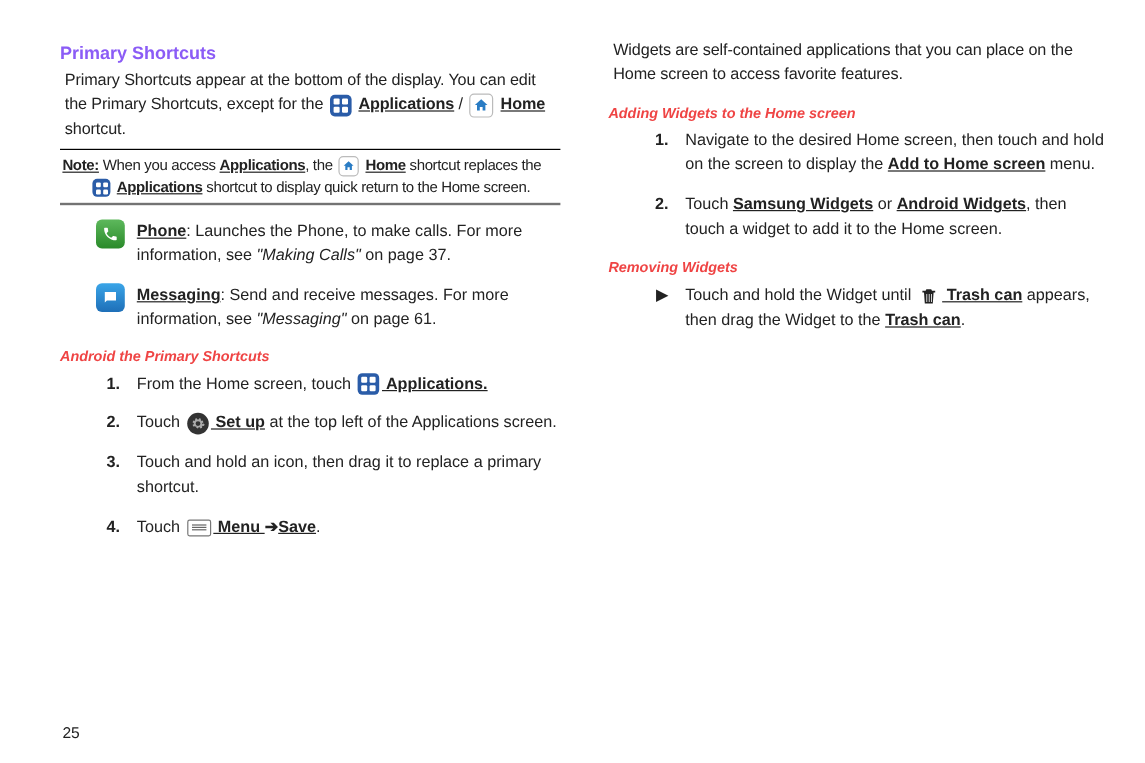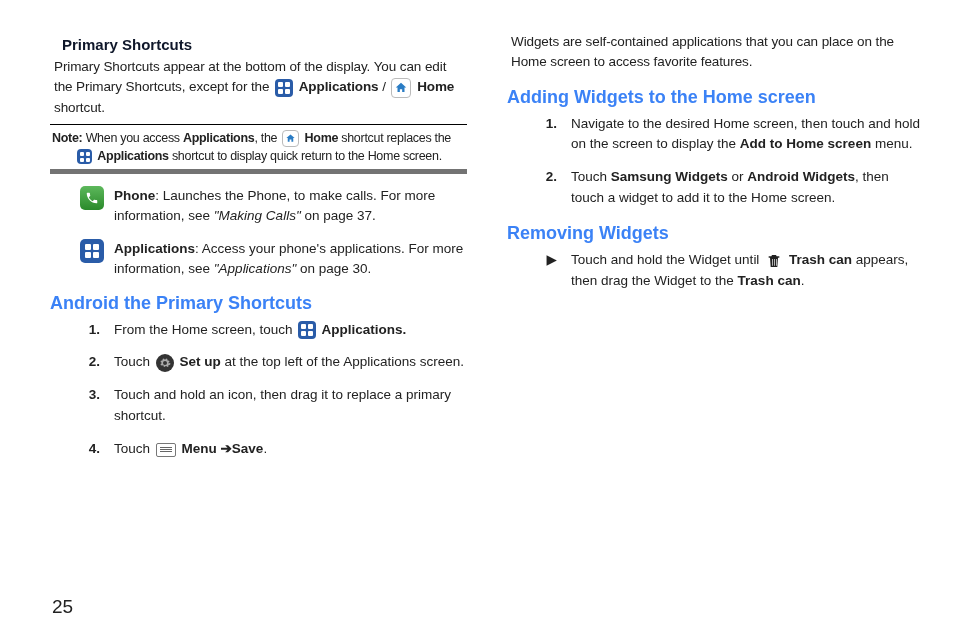--- a/index.html
+++ b/index.html
@@ -16,43 +16,44 @@
   .page {
     display: flex;
     padding: 30px 30px 10px 50px;
     gap: 40px;
   }
   .col {
     flex: 1;
     min-width: 0;
   }
   .h1 {
-    color: #0f172a;
+    color: #8b5cf6;
     font-weight: bold;
     font-size: 15px;
-    margin: 6px 0 4px 12px;
+    margin: 6px 0 4px 0;
   }
   .h2 {
-    color: #3b82f6;
+    color: #ef4444;
     font-weight: bold;
-    font-size: 18px;
+    font-style: italic;
+    font-size: 12px;
     margin: 14px 0 6px 0;
   }
   .para {
     line-height: 1.5;
     margin: 2px 0 4px 4px;
     letter-spacing: -0.1px;
   }
   .condensed { letter-spacing: -0.3px; }
-  .bold { font-weight: bold; }
+  .bold { font-weight: bold; text-decoration: underline; }
   .ital { font-style: italic; }
   .note {
     font-size: 12.5px;
     border-top: 1px solid #000;
-    border-bottom: 5px solid #737373;
+    border-bottom: 2px solid #737373;
     padding: 4px 2px;
     line-height: 1.45;
     margin: 6px 0 12px 0;
   }
   .note-center-line { text-align: center; }
   .icon {
     display: inline-flex;
     align-items: center;
     justify-content: center;
     vertical-align: middle;
@@ -88,21 +89,21 @@
   ol.steps li{display:flex;gap:14px;margin-bottom:12px;line-height:1.55;}
   ol.steps .num{font-weight:bold;min-width:14px;text-align:right;}
   ol.steps .bullet{min-width:14px;text-align:right;}
   .icon-gear{width:18px;height:18px;border-radius:50%;background:#333;display:inline-flex;align-items:center;justify-content:center;vertical-align:middle;margin:0 2px;}
   .icon-gear svg{width:12px;height:12px;fill:#aaa;}
   .icon-menu{width:20px;height:14px;border:1px solid #777;border-radius:2px;display:inline-flex;flex-direction:column;justify-content:space-evenly;padding:2px 3px;vertical-align:middle;margin:0 2px;box-sizing:border-box;}
   .icon-menu span{height:1px;background:#666;}
   .icon-trash{width:18px;height:20px;display:inline-flex;align-items:center;justify-content:center;vertical-align:middle;margin:0 2px;}
   .icon-trash svg{width:16px;height:18px;fill:#222;}
   .arrow{font-family:Arial;font-weight:bold;}
-  .pagenum{position:absolute;bottom:18px;left:52px;font-size:19px;}
+  .pagenum{position:absolute;bottom:18px;left:52px;font-size:13px;}
 </style>
 </head>
 <body>
 
 <div class="page">
 
   <div class="col">
     <div class="h1">Primary Shortcuts</div>
     <div class="para">
       <span>Primary Shortcuts appear at the bottom of the display. You can edit the Primary Shortcuts, except for the </span>
@@ -151,29 +152,26 @@
     <div class="shortcut-list">
       <div class="shortcut-item">
         <div class="ic ic-phone">
             <svg viewBox="0 0 24 24">
               <path d="M6.6 10.8c1.4 2.8 3.8 5.2 6.6 6.6l2.2-2.2c.3-.3.7-.4 1-.2 1.1.4 2.3.6 3.6.6.6 0 1 .4 1 1v3.4c0 .6-.4 1-1 1C10.6 21 3 13.4 3 4c0-.6.4-1 1-1h3.4c.6 0 1 .4 1 1 0 1.3.2 2.5.6 3.6.1.3 0 .7-.2 1l-2.2 2.2z"></path>
             </svg>
           </div>
         <div class="shortcut-text"><span class="bold">Phone</span><span>: Launches the Phone, to make calls. For more information, see </span><span class="ital">"Making Calls"</span><span> on page 37.</span></div>
       </div>
       <div class="shortcut-item">
-        <div class="ic ic-apps">
-            <span class="grid">
-              <span></span>
-              <span></span>
-              <span></span>
-              <span></span>
-            </span>
+        <div class="ic ic-msg">
+            <svg viewBox="0 0 24 24">
+              <path d="M4 4h16v12H7l-3 3V4z"></path>
+            </svg>
           </div>
-        <div class="shortcut-text"><span class="bold">Applications</span><span>: Access your phone's applications. For more information, see </span><span class="ital">"Applications"</span><span> on page 30.</span></div>
+        <div class="shortcut-text"><span class="bold">Messaging</span><span>: Send and receive messages. For more information, see </span><span class="ital">"Messaging"</span><span> on page 61.</span></div>
       </div>
     </div>
 
     <div class="h2">Android the Primary Shortcuts</div>
     <ol class="steps">
       <li>
           <span class="num">1.</span>
           <div><span>From the Home screen, touch </span><span class="icon icon-apps">
               <span class="grid">
                 <span></span>

